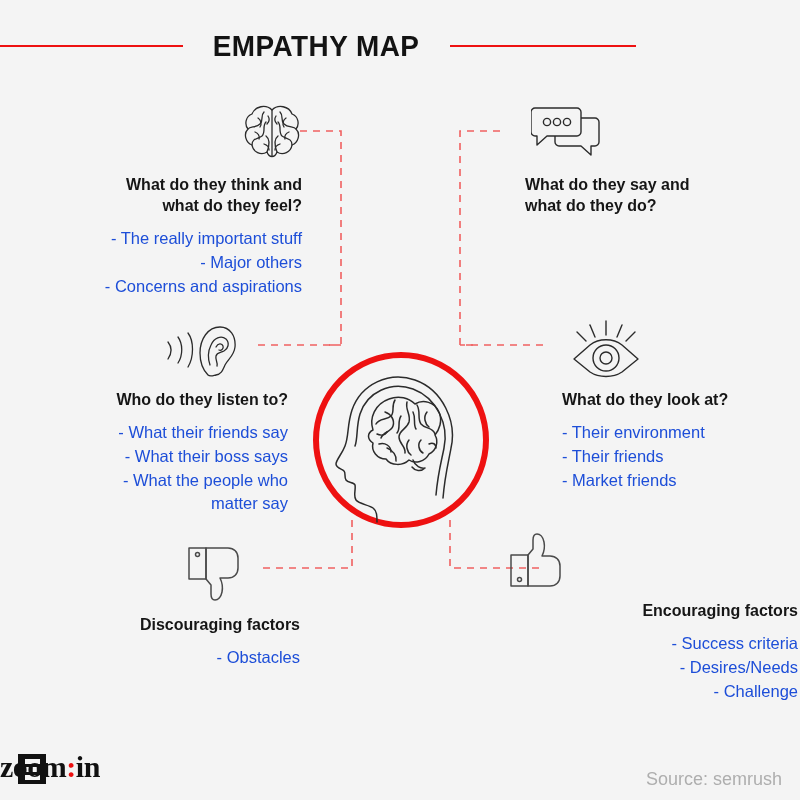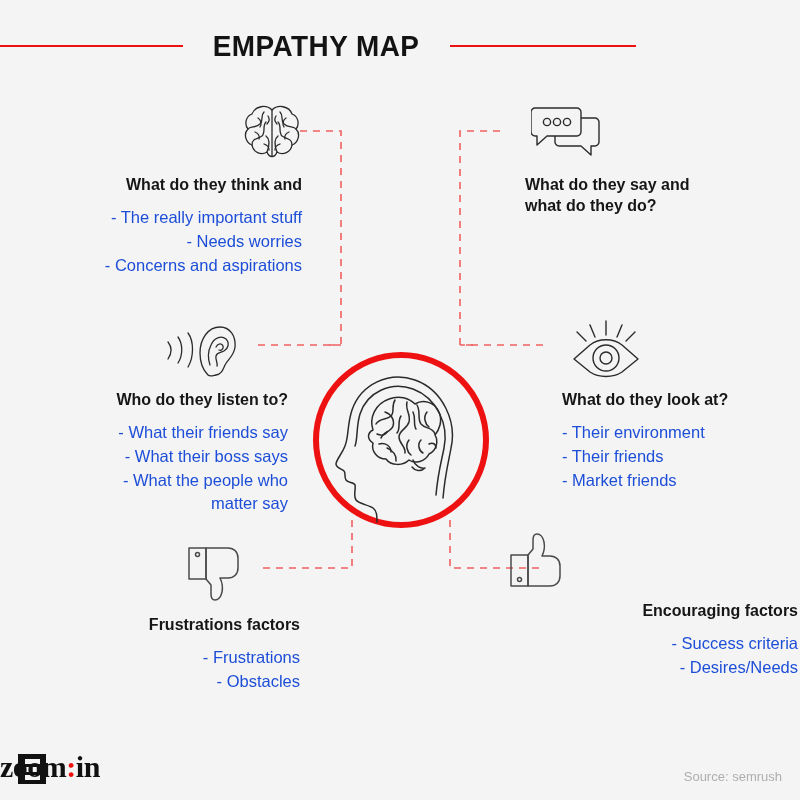--- a/index.html
+++ b/index.html
@@ -164,21 +164,21 @@
   #logo-sub {
     font-size: 10.5px;
     color: #2b2b2b;
     margin-top: 3px;
     letter-spacing: 0.1px;
   }
   #footer-source {
     position: absolute;
     right: 18px;
     top: 769px;
-    font-size: 13px;
+    font-size: 18px;
     color: #aeaeae;
   }
 </style>
 </head>
 <body>
 
 <div id="stage">
 
   <div id="title-bar">
     <div class="title-rule left"></div>
@@ -274,24 +274,25 @@
           <path d="M47 30 C44 31 42 34 43 37"></path>
           <path d="M26 14 C28 17 27 20 25 22"></path>
           <path d="M34 14 C32 17 33 20 35 22"></path>
           <path d="M22 42 C25 43 27 45 27 48"></path>
           <path d="M38 42 C35 43 33 45 33 48"></path>
         </g>
       </svg>
     </div>
     <div class="block-title">
       <span>What do they think and</span><br>
+      <span>what do they feel?</span>
     </div>
     <ul class="block-list">
       <li>- The really important stuff</li>
-      <li>- Needs worries</li>
+      <li>- Major others</li>
       <li>- Concerns and aspirations</li>
     </ul>
   </div>
 
   <div class="block align-left" id="blk-say">
     <div class="block-icon">
       <svg width="72" height="62" viewBox="0 0 72 62" xmlns="http://www.w3.org/2000/svg">
         <g fill="none" stroke="#2b2b2b" stroke-width="1.4" stroke-linecap="round" stroke-linejoin="round">
 
           <path d="M24 16 L64 16 C66 16 68 18 68 20 L68 40 C68 42 66 44 64 44
@@ -380,24 +381,23 @@
           <circle cx="11.5" cy="8.5" r="2"></circle>
 
           <path d="M20 2 L42 2 C48 2 52 6 52 12 L52 22
                    C52 28 48 32 42 32 L34 32
                    C36 36 37 41 36 46 C35 51 32 54 29 54
                    C26 54 25 51 25 48 L25 39 L20 33 Z"></path>
         </g>
       </svg>
     </div>
     <div class="block-title">
-      <span>Frustrations factors</span>
+      <span>Discouraging factors</span>
     </div>
     <ul class="block-list">
-      <li>- Frustrations</li>
       <li>- Obstacles</li>
     </ul>
   </div>
 
   <div class="block align-left" id="blk-encour">
     <div class="block-icon">
       <svg width="58" height="58" viewBox="0 0 58 58" xmlns="http://www.w3.org/2000/svg">
         <g fill="none" stroke="#4a4a4a" stroke-width="1.5" stroke-linecap="round" stroke-linejoin="round">
 
           <rect x="3" y="23" width="17" height="31"></rect>
@@ -409,20 +409,21 @@
                    C26 2 25 5 25 8 L25 17 L20 23 Z"></path>
         </g>
       </svg>
     </div>
     <div class="block-title">
       <span>Encouraging factors</span>
     </div>
     <ul class="block-list">
       <li>- Success criteria</li>
       <li>- Desires/Needs</li>
+      <li>- Challenge</li>
     </ul>
   </div>
 
   <div id="footer-mark">
     <div class="mark-bar"></div>
     <div class="mark-bar"></div>
     <div class="mark-bar"></div>
   </div>
 
   <div id="footer-logo">

